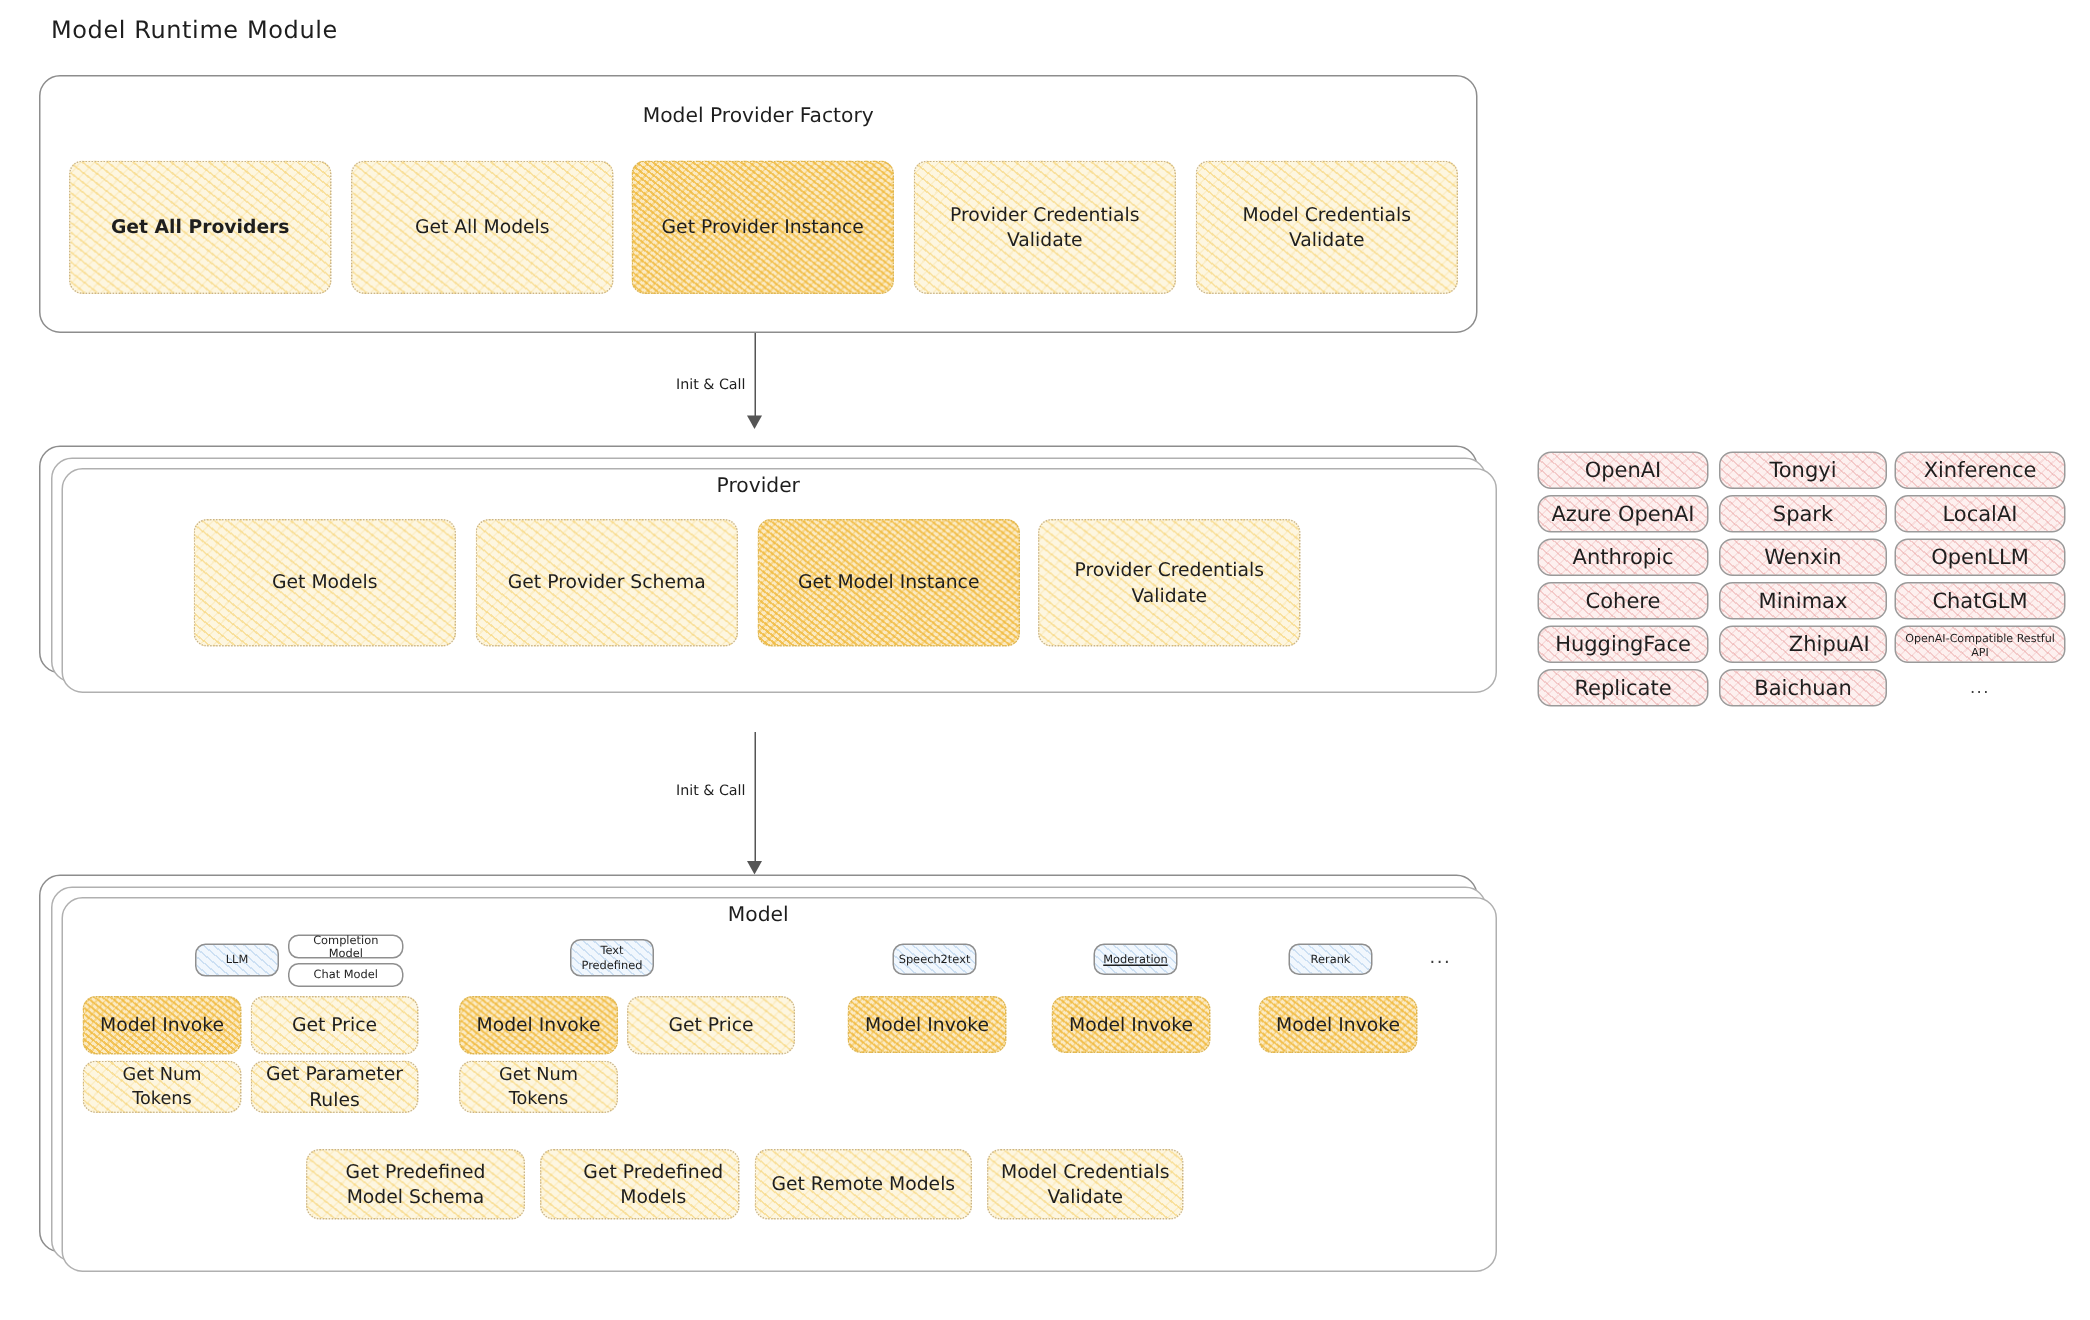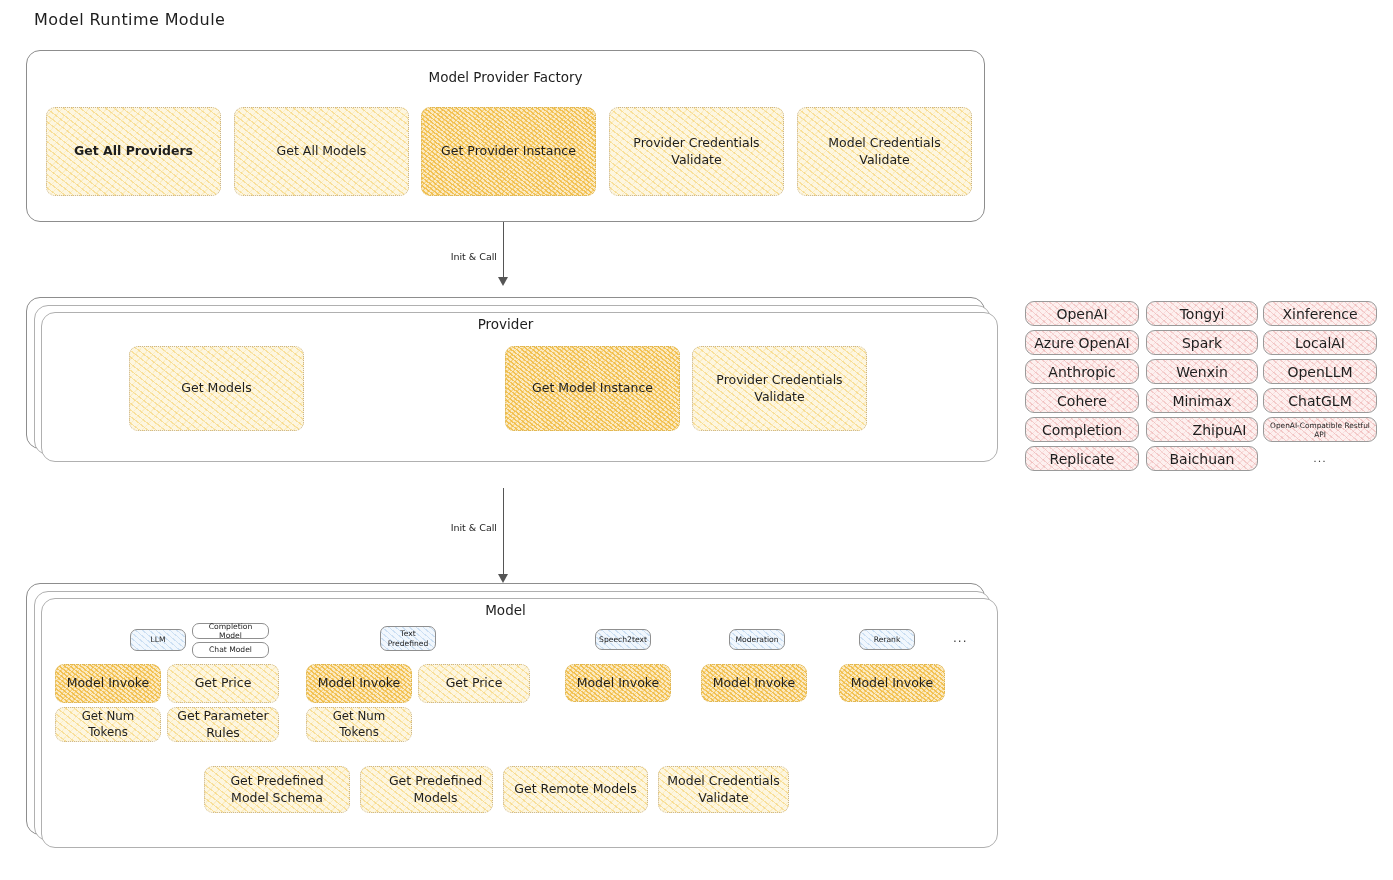--- a/index.html
+++ b/index.html
@@ -151,31 +151,32 @@
   </div>
 
   <div class="arrow-line" style="left:503px; top:222px; height:57px;"></div>
   <div class="arrow-head" style="left:498px; top:277px;"></div>
   <div class="arrow-label hand" style="left:503px; top:251px;">Init &amp; Call</div>
 
   <div class="panel shadowed" style="left:26px; top:297px; width:959px; height:152px; z-index:3;">
     <div class="panel-title">Provider</div>
 
     <div class="hbox" style="left:102px; top:48px; width:175px; height:85px;">Get Models</div>
+    <div class="hbox" style="left:290px; top:48px; width:175px; height:85px;">Get Provider Schema</div>
     <div class="hbox hi" style="left:478px; top:48px; width:175px; height:85px;">Get Model Instance</div>
     <div class="hbox" style="left:665px; top:48px; width:175px; height:85px;">Provider Credentials Validate</div>
   </div>
 
   <div>
 
     <div class="pchip" style="left:1025px; top:301px; width:114px; height:25px;">OpenAI</div>
     <div class="pchip" style="left:1025px; top:330px; width:114px; height:25px;">Azure OpenAI</div>
     <div class="pchip" style="left:1025px; top:359px; width:114px; height:25px;">Anthropic</div>
     <div class="pchip" style="left:1025px; top:388px; width:114px; height:25px;">Cohere</div>
-    <div class="pchip" style="left:1025px; top:417px; width:114px; height:25px;">Completion</div>
+    <div class="pchip" style="left:1025px; top:417px; width:114px; height:25px;">HuggingFace</div>
     <div class="pchip" style="left:1025px; top:446px; width:114px; height:25px;">Replicate</div>
 
     <div class="pchip" style="left:1146px; top:301px; width:112px; height:25px;">Tongyi</div>
     <div class="pchip" style="left:1146px; top:330px; width:112px; height:25px;">Spark</div>
     <div class="pchip" style="left:1146px; top:359px; width:112px; height:25px;">Wenxin</div>
     <div class="pchip" style="left:1146px; top:388px; width:112px; height:25px;">Minimax</div>
     <div class="pchip" style="left:1146px; top:417px; width:112px; height:25px;padding-left:35px;">ZhipuAI</div>
     <div class="pchip" style="left:1146px; top:446px; width:112px; height:25px;">Baichuan</div>
 
     <div class="pchip" style="left:1263px; top:301px; width:114px; height:25px;">Xinference</div>
@@ -204,21 +205,21 @@
 
     <div class="bbadge" style="left:353px; top:42px; width:56px; height:25px;">Text Predefined</div>
 
     <div class="hbox hi" style="left:279px; top:80px; width:106px; height:39px;">Model Invoke</div>
     <div class="hbox" style="left:391px; top:80px; width:112px; height:39px;">Get Price</div>
     <div class="hbox" style="left:279px; top:123px; width:106px; height:35px; font-size:11.8px;">Get Num Tokens</div>
 
     <div class="bbadge" style="left:568px; top:45px; width:56px; height:21px;">Speech2text</div>
     <div class="hbox hi" style="left:538px; top:80px; width:106px; height:38px;">Model Invoke</div>
 
-    <div class="bbadge" style="left:702px; top:45px; width:56px; height:21px;">Moderation</div>
+    <div class="bbadge" style="left:702px; top:45px; width:56px; height:21px;text-decoration:underline;">Moderation</div>
     <div class="hbox hi" style="left:674px; top:80px; width:106px; height:38px;">Model Invoke</div>
 
     <div class="bbadge" style="left:832px; top:45px; width:56px; height:21px;">Rerank</div>
     <div class="hbox hi" style="left:812px; top:80px; width:106px; height:38px;">Model Invoke</div>
 
     <div class="sub-ellipsis" style="left:926px; top:47px;">...</div>
 
     <div class="hbox" style="left:177px; top:182px; width:146px; height:47px;">Get Predefined Model Schema</div>
     <div class="hbox" style="left:333px; top:182px; width:133px; height:47px;padding-left:24px;">Get Predefined Models</div>
     <div class="hbox" style="left:476px; top:182px; width:145px; height:47px;">Get Remote Models</div>

